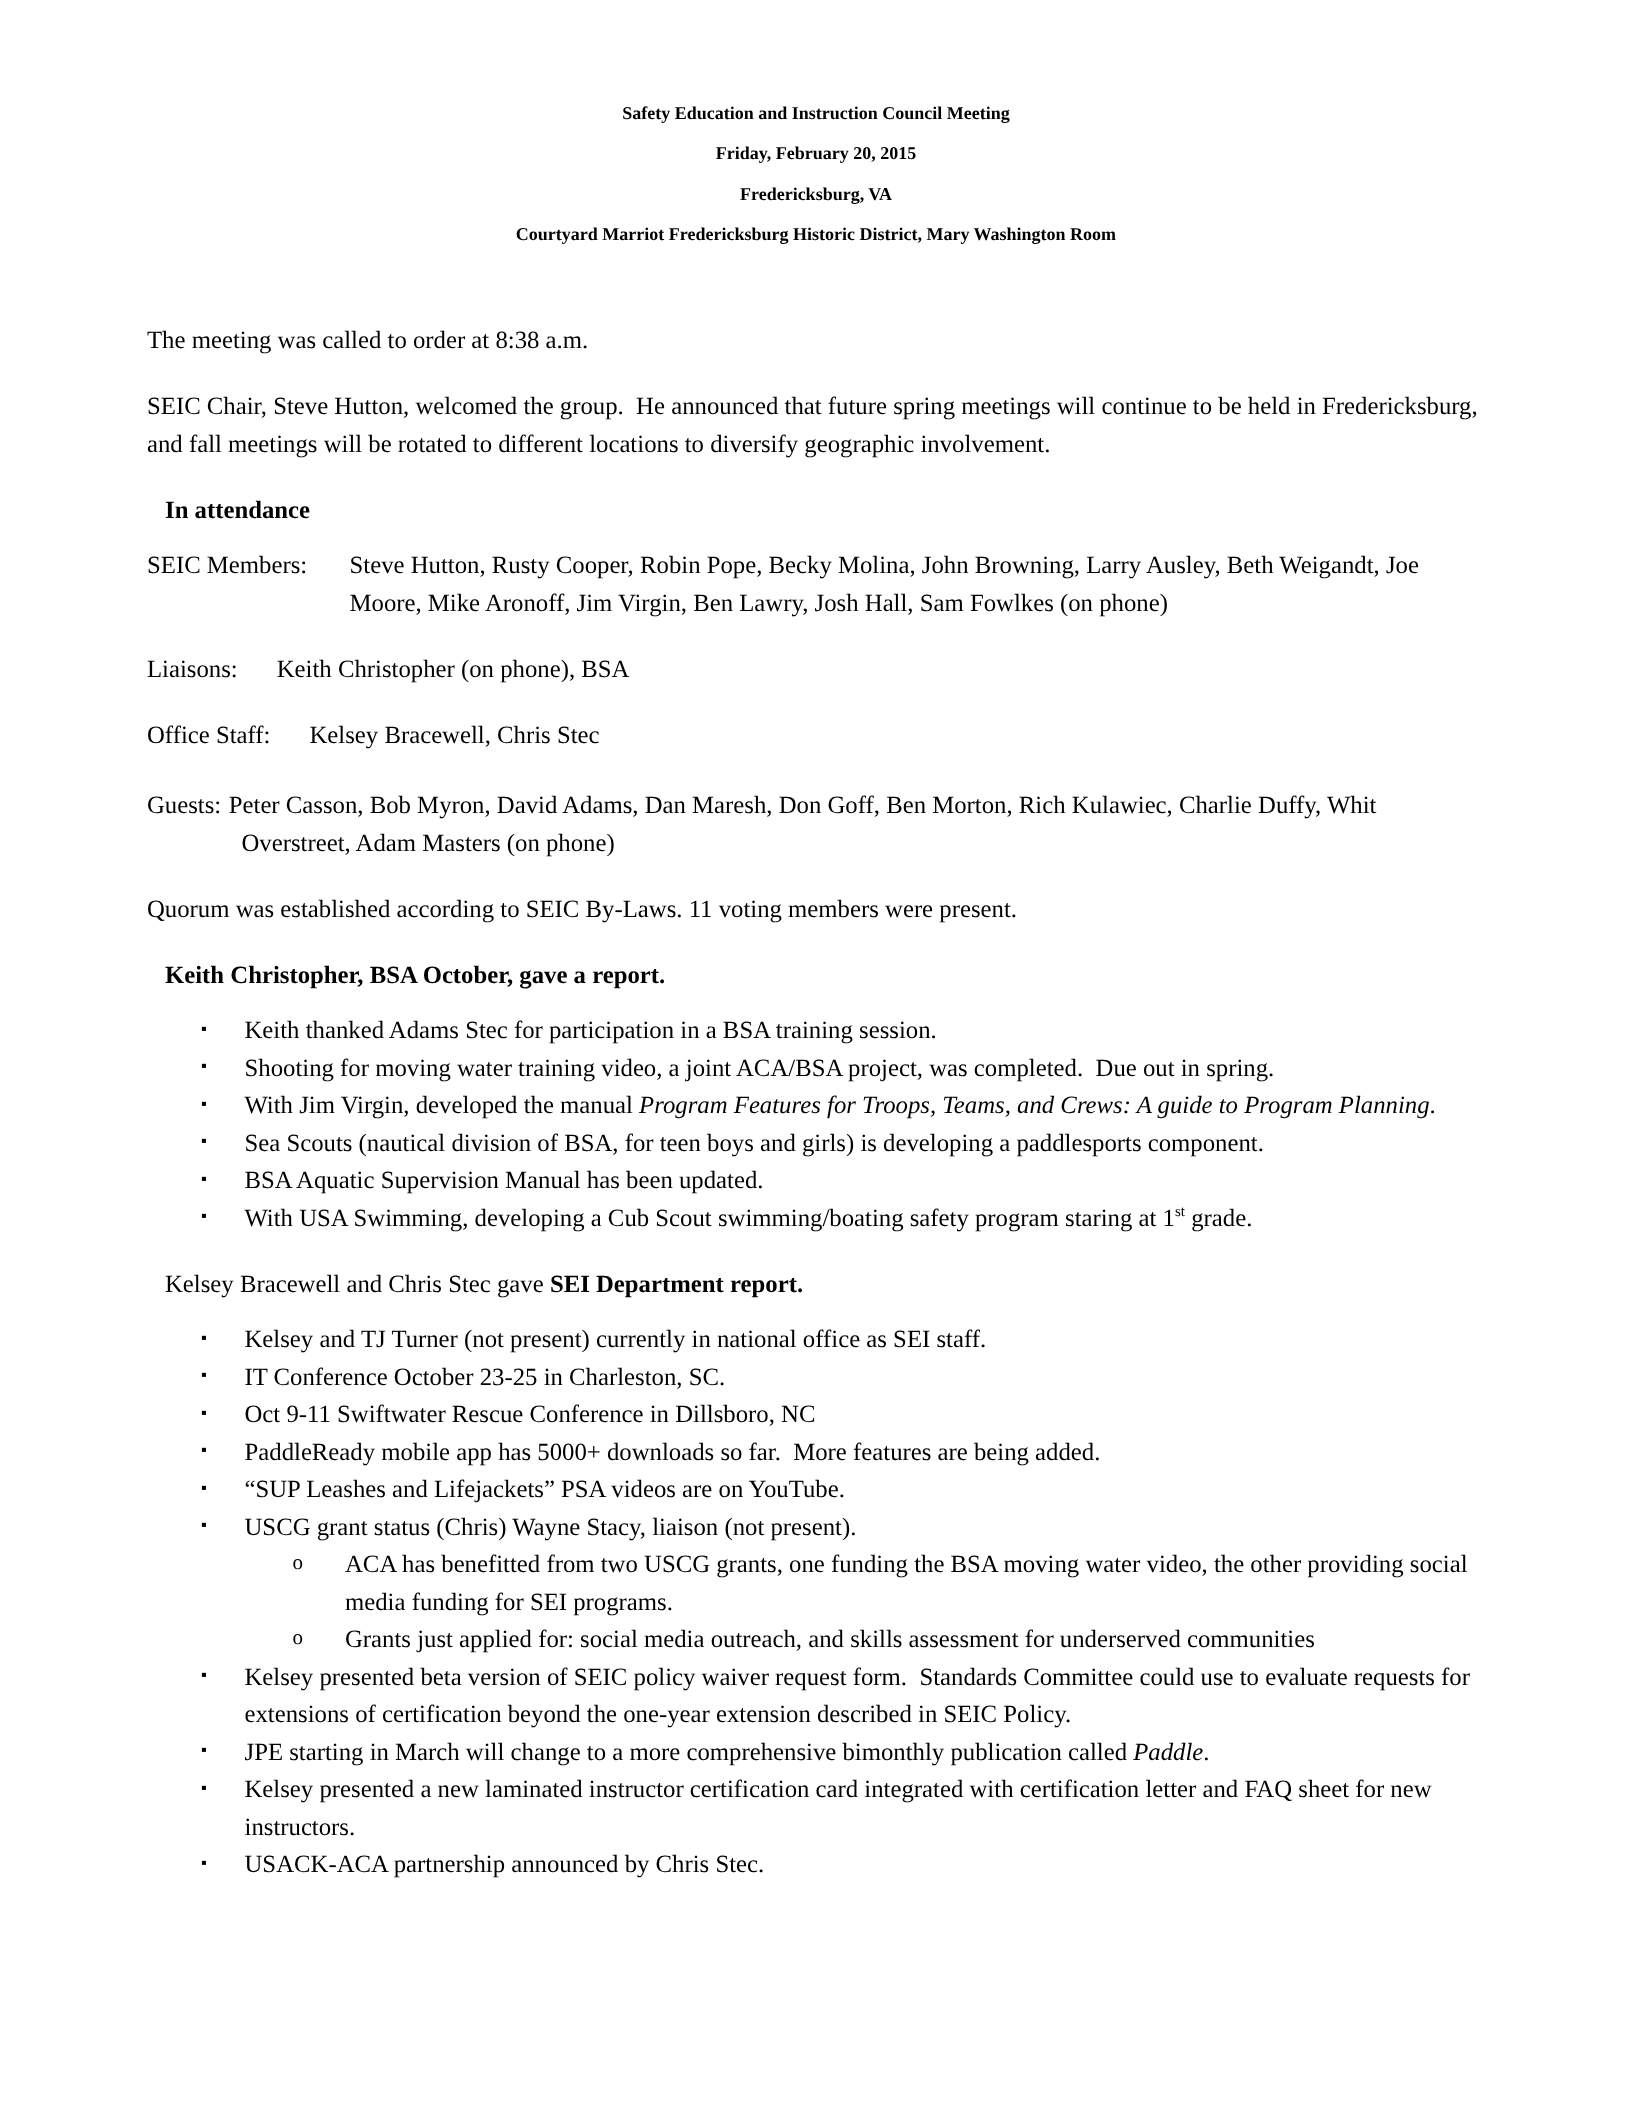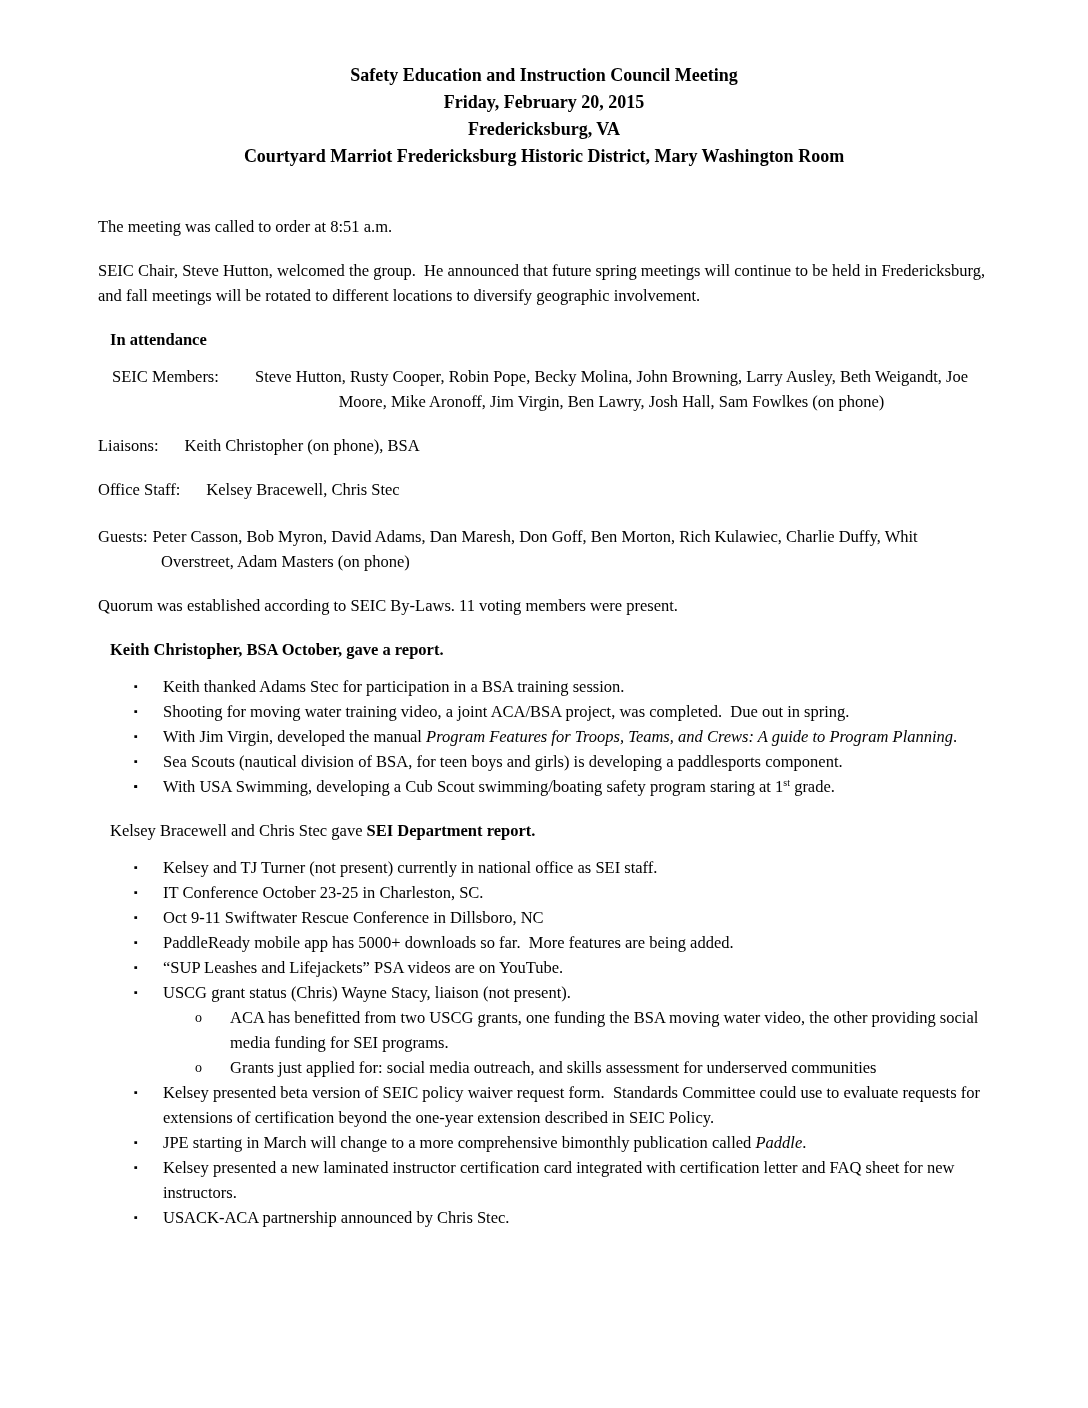--- a/index.html
+++ b/index.html
@@ -8,29 +8,29 @@
     background: #ffffff;
     color: #000000;
     font-family: "Liberation Serif", "DejaVu Serif", serif;
     font-size: 16.5px;
     line-height: 25px;
     overflow: hidden;
   }
   .page { padding: 62px 98px 0 98px; }
   [data-bind] { white-space: pre-wrap; }
 
-  .title { text-align: center; font-weight: bold; font-size: 18px; line-height: 27px; margin-bottom: 44px; }
+  .title { text-align: center; font-weight: bold; font-size: 12px; line-height: 27px; margin-bottom: 44px; }
 
   .block { margin: 0 0 19px 0; }
   .bold { font-weight: bold; }
   .ital { font-style: italic; }
   .sup { font-size: 10px; vertical-align: super; line-height: 0; }
 
   
-  .row-flex { display: flex; text-align: center; }
+  .row-flex { display: flex; }
   .row-flex .lbl { flex: 0 0 135px; }
   .row-flex .val { flex: 1 1 auto; }
   .gap2 { margin-left: 26px; }   
   .gap1 { margin-left: 5px; }   
   .hang { padding-left: 63px; text-indent: -63px; max-width: 838px; margin-top: 22px; }
 
   
   ul.blist { list-style: none; margin: 0; padding: 0; }
   ul.blist > li { position: relative; padding-left: 65px; }
   .sq { position: absolute; left: 36px; top: 0; font-size: 11px; width: 14px; text-align: left; }
@@ -44,21 +44,21 @@
 
 <div class="page">
 
   <header class="title">
     <div data-bind="doc.title_lines.0">Safety Education and Instruction Council Meeting</div>
     <div data-bind="doc.title_lines.1">Friday, February 20, 2015</div>
     <div data-bind="doc.title_lines.2">Fredericksburg, VA</div>
     <div data-bind="doc.title_lines.3">Courtyard Marriot Fredericksburg Historic District, Mary Washington Room</div>
   </header>
 
-  <p class="block" data-bind="doc.called_to_order">The meeting was called to order at 8:51 a.m.</p>
+  <p class="block" data-bind="doc.called_to_order">The meeting was called to order at 8:38 a.m.</p>
 
   <p class="block" data-bind="doc.chair_paragraph">SEIC Chair, Steve Hutton, welcomed the group.  He announced that future spring meetings will continue to be held in Fredericksburg, and fall meetings will be rotated to different locations to diversify geographic involvement.</p>
 
   <section class="block">
     <div class="bold heading-line" data-bind="doc.attendance.heading">In attendance</div>
     <div class="row-flex">
         <span class="lbl" data-bind="doc.attendance.rows.0.label">SEIC Members:</span>
         <span class="val" data-bind="doc.attendance.rows.0.value">Steve Hutton, Rusty Cooper, Robin Pope, Becky Molina, John Browning, Larry Ausley, Beth Weigandt, Joe Moore, Mike Aronoff, Jim Virgin, Ben Lawry, Josh Hall, Sam Fowlkes (on phone)</span>
       </div>
   </section>
@@ -72,21 +72,21 @@
   <p class="block" data-bind="doc.quorum">Quorum was established according to SEIC By-Laws. 11 voting members were present.</p>
 
 
   <section class="block">
     <div class="bold heading-line" data-bind="doc.keith_report.heading">Keith Christopher, BSA October, gave a report.</div>
     <ul class="blist">
       <li><span class="sq" data-bind="markers.bullet">▪</span><span data-bind="doc.keith_report.bullets.0.text">Keith thanked Adams Stec for participation in a BSA training session.</span></li>
       <li><span class="sq" data-bind="markers.bullet">▪</span><span data-bind="doc.keith_report.bullets.1.text">Shooting for moving water training video, a joint ACA/BSA project, was completed.  Due out in spring.</span></li>
       <li><span class="sq" data-bind="markers.bullet">▪</span><span data-bind="doc.keith_report.bullets.2.pre">With Jim Virgin, developed the manual </span><span class="ital" data-bind="doc.keith_report.bullets.2.italic">Program Features for Troops, Teams, and Crews: A guide to Program Planning</span><span data-bind="doc.keith_report.bullets.2.post">.</span></li>
       <li><span class="sq" data-bind="markers.bullet">▪</span><span data-bind="doc.keith_report.bullets.3.text">Sea Scouts (nautical division of BSA, for teen boys and girls) is developing a paddlesports component.</span></li>
-      <li><span class="sq" data-bind="markers.bullet">▪</span></li>
+      <li><span class="sq" data-bind="markers.bullet">▪</span><span data-bind="doc.keith_report.bullets.4.text">BSA Aquatic Supervision Manual has been updated.</span></li>
       <li><span class="sq" data-bind="markers.bullet">▪</span><span data-bind="doc.keith_report.bullets.5.pre">With USA Swimming, developing a Cub Scout swimming/boating safety program staring at 1</span><span class="sup" data-bind="doc.keith_report.bullets.5.sup">st</span><span data-bind="doc.keith_report.bullets.5.post"> grade.</span></li>
     </ul>
   </section>
 
   <section class="block">
     <div class="heading-line"><span data-bind="doc.sei_report.heading_pre">Kelsey Bracewell and Chris Stec gave </span><span class="bold" data-bind="doc.sei_report.heading_bold">SEI Department report.</span></div>
     <ul class="blist">
       <li><span class="sq" data-bind="markers.bullet">▪</span><span data-bind="doc.sei_report.bullets.0.text">Kelsey and TJ Turner (not present) currently in national office as SEI staff.</span></li>
       <li><span class="sq" data-bind="markers.bullet">▪</span><span data-bind="doc.sei_report.bullets.1.text">IT Conference October 23-25 in Charleston, SC.</span></li>
       <li><span class="sq" data-bind="markers.bullet">▪</span><span data-bind="doc.sei_report.bullets.2.text">Oct 9-11 Swiftwater Rescue Conference in Dillsboro, NC</span></li>

